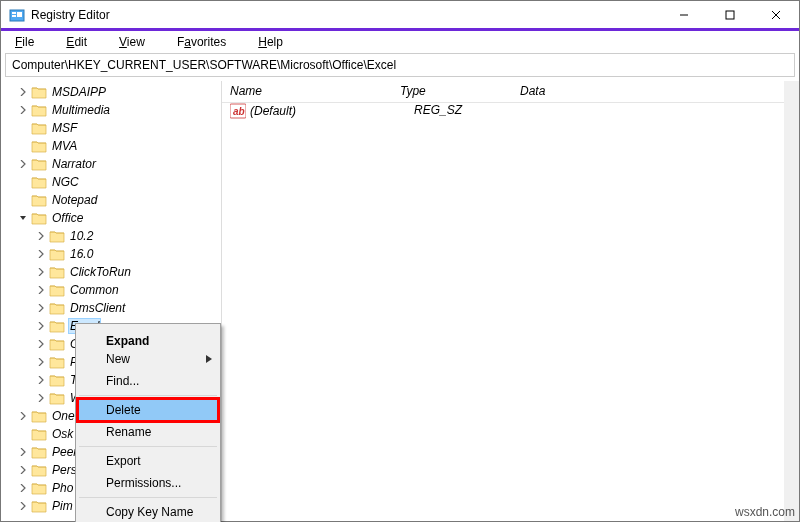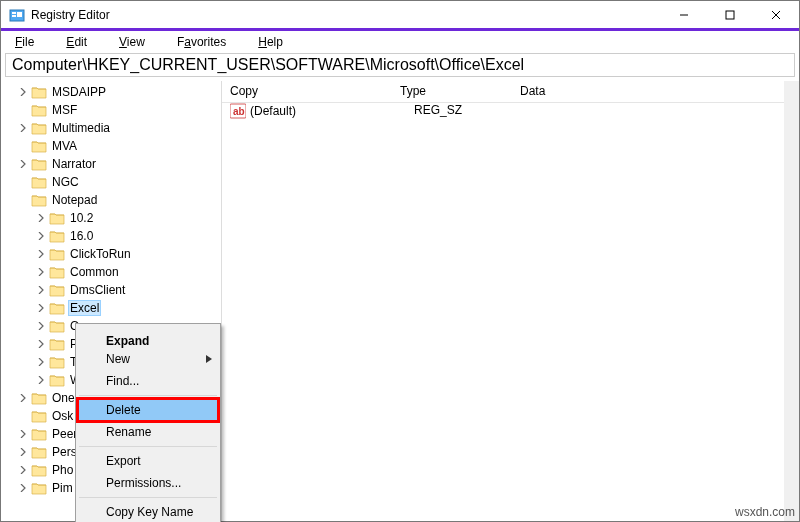--- a/index.html
+++ b/index.html
@@ -14,24 +14,24 @@
 .winbtn { width: 46px; display: flex; align-items: center; justify-content: center; cursor: pointer; }
 .winbtn svg { width: 10px; height: 10px; }
 
 
 .menubar { display: flex; height: 20px; align-items: flex-end; padding: 0 6px; gap: 16px; }
 .menubar-item { padding: 2px 8px; cursor: pointer; }
 .menubar-item .ul { text-decoration: underline; }
 
 
 .addressbar { display: flex; align-items: center; height: 24px; border: 1px solid #ccc; margin: 2px 4px 4px 4px; background: #fff; }
-.addressbar input { width: 100%; border: none; outline: none; padding: 2px 6px; font-size: 16px; background: transparent; }
-
-
-.content { flex: 1; display: flex; overflow: hidden; }
+.addressbar input { width: 100%; border: none; outline: none; padding: 2px 6px; font-size: 12px; background: transparent; }
+
+
+.content { flex: 1; display: flex; overflow: hidden; font-style: italic; }
 .tree-panel { width: 221px; overflow: hidden; border-right: 1px solid #ddd; position: relative; }
 .tree { padding: 2px 0 2px 6px; }
 .tree-row { display: flex; align-items: center; height: 18px; white-space: nowrap; cursor: pointer; }
 .tree-row .twisty { width: 12px; height: 12px; display: inline-flex; align-items: center; justify-content: center; margin-right: 0; }
 .tree-row .twisty svg { width: 8px; height: 8px; }
 .folder-icon { width: 16px; height: 14px; margin: 0 3px 0 2px; }
 .tree-label { padding: 1px 2px; }
 .tree-row.selected .tree-label { background: #cce8ff; border: 1px solid #99d1ff; padding: 0 1px; }
 .indent-1 { padding-left: 10px; }
 .indent-2 { padding-left: 28px; }
@@ -120,40 +120,40 @@
                 <path d="M2 0 L6 4 L2 8" fill="none" stroke="#666" stroke-width="1.2"></path>
               </svg>
             </span>
             <span class="folder-icon"><svg viewBox="0 0 16 14">
                 <path d="M1 3 h5 l1 1 h8 v9 h-14 z" fill="#ffe79c" stroke="#d9b34a" stroke-width="0.7"></path>
                 <path d="M1 3 h5 l1 1 h8" fill="none" stroke="#d9b34a" stroke-width="0.7"></path>
               </svg></span>
             <span class="tree-label">MSDAIPP</span>
           </div>
           <div class="tree-row indent-1">
+            <span class="twisty">
+              <svg viewBox="0 0 8 8">
+                <path d="M2 0 L6 4 L2 8" fill="none" stroke="#666" stroke-width="1.2"></path>
+              </svg>
+            </span>
+            <span class="folder-icon"><svg viewBox="0 0 16 14">
+                <path d="M1 3 h5 l1 1 h8 v9 h-14 z" fill="#ffe79c" stroke="#d9b34a" stroke-width="0.7"></path>
+                <path d="M1 3 h5 l1 1 h8" fill="none" stroke="#d9b34a" stroke-width="0.7"></path>
+              </svg></span>
+            <span class="tree-label">Multimedia</span>
+          </div>
+          <div class="tree-row indent-1">
             <span class="twisty"></span>
             <span class="folder-icon"><svg viewBox="0 0 16 14">
                 <path d="M1 3 h5 l1 1 h8 v9 h-14 z" fill="#ffe79c" stroke="#d9b34a" stroke-width="0.7"></path>
                 <path d="M1 3 h5 l1 1 h8" fill="none" stroke="#d9b34a" stroke-width="0.7"></path>
               </svg></span>
             <span class="tree-label">MSF</span>
           </div>
           <div class="tree-row indent-1">
-            <span class="twisty">
-              <svg viewBox="0 0 8 8">
-                <path d="M2 0 L6 4 L2 8" fill="none" stroke="#666" stroke-width="1.2"></path>
-              </svg>
-            </span>
-            <span class="folder-icon"><svg viewBox="0 0 16 14">
-                <path d="M1 3 h5 l1 1 h8 v9 h-14 z" fill="#ffe79c" stroke="#d9b34a" stroke-width="0.7"></path>
-                <path d="M1 3 h5 l1 1 h8" fill="none" stroke="#d9b34a" stroke-width="0.7"></path>
-              </svg></span>
-            <span class="tree-label">Multimedia</span>
-          </div>
-          <div class="tree-row indent-1">
             <span class="twisty"></span>
             <span class="folder-icon"><svg viewBox="0 0 16 14">
                 <path d="M1 3 h5 l1 1 h8 v9 h-14 z" fill="#ffe79c" stroke="#d9b34a" stroke-width="0.7"></path>
                 <path d="M1 3 h5 l1 1 h8" fill="none" stroke="#d9b34a" stroke-width="0.7"></path>
               </svg></span>
             <span class="tree-label">MVA</span>
           </div>
           <div class="tree-row indent-1">
             <span class="twisty">
               <svg viewBox="0 0 8 8">
@@ -174,20 +174,32 @@
               </svg></span>
             <span class="tree-label">NGC</span>
           </div>
           <div class="tree-row indent-1">
             <span class="twisty"></span>
             <span class="folder-icon"><svg viewBox="0 0 16 14">
                 <path d="M1 3 h5 l1 1 h8 v9 h-14 z" fill="#ffe79c" stroke="#d9b34a" stroke-width="0.7"></path>
                 <path d="M1 3 h5 l1 1 h8" fill="none" stroke="#d9b34a" stroke-width="0.7"></path>
               </svg></span>
             <span class="tree-label">Notepad</span>
+          </div>
+          <div class="tree-row indent-1">
+            <span class="twisty">
+              <svg viewBox="0 0 8 8">
+                <path d="M1 2 L4 6 L7 2 Z" fill="#333"></path>
+              </svg>
+            </span>
+            <span class="folder-icon"><svg viewBox="0 0 16 14">
+                <path d="M1 3 h5 l1 1 h8 v9 h-14 z" fill="#ffe79c" stroke="#d9b34a" stroke-width="0.7"></path>
+                <path d="M1 3 h5 l1 1 h8" fill="none" stroke="#d9b34a" stroke-width="0.7"></path>
+              </svg></span>
+            <span class="tree-label">Office</span>
           </div>
           <div class="tree-row indent-2">
             <span class="twisty">
               <svg viewBox="0 0 8 8">
                 <path d="M2 0 L6 4 L2 8" fill="none" stroke="#666" stroke-width="1.2"></path>
               </svg>
             </span>
             <span class="folder-icon"><svg viewBox="0 0 16 14">
                 <path d="M1 3 h5 l1 1 h8 v9 h-14 z" fill="#ffe79c" stroke="#d9b34a" stroke-width="0.7"></path>
                 <path d="M1 3 h5 l1 1 h8" fill="none" stroke="#d9b34a" stroke-width="0.7"></path>
@@ -368,21 +380,21 @@
                 <path d="M1 3 h5 l1 1 h8 v9 h-14 z" fill="#ffe79c" stroke="#d9b34a" stroke-width="0.7"></path>
                 <path d="M1 3 h5 l1 1 h8" fill="none" stroke="#d9b34a" stroke-width="0.7"></path>
               </svg></span>
             <span class="tree-label">Pim</span>
           </div>
         </div>
     </div>
 
     <div class="list-panel">
       <div class="list-header">
-        <div class="list-col col-name">Copy</div>
+        <div class="list-col col-name">Name</div>
         <div class="list-col col-type">Type</div>
         <div class="list-col col-data">Data</div>
       </div>
       <div class="list-body" id="list-body">
           <div class="list-row">
             <div class="cell col-name" style="width: 170px; display: flex; align-items: center;">
               <span class="string-icon">
                 <svg viewBox="0 0 16 16">
                   <rect x="0" y="1" width="16" height="14" fill="#fff" stroke="#c33" stroke-width="0.8" rx="1"></rect>
                   <text x="3" y="12" font-size="10" font-weight="bold" fill="#c33">ab</text>

